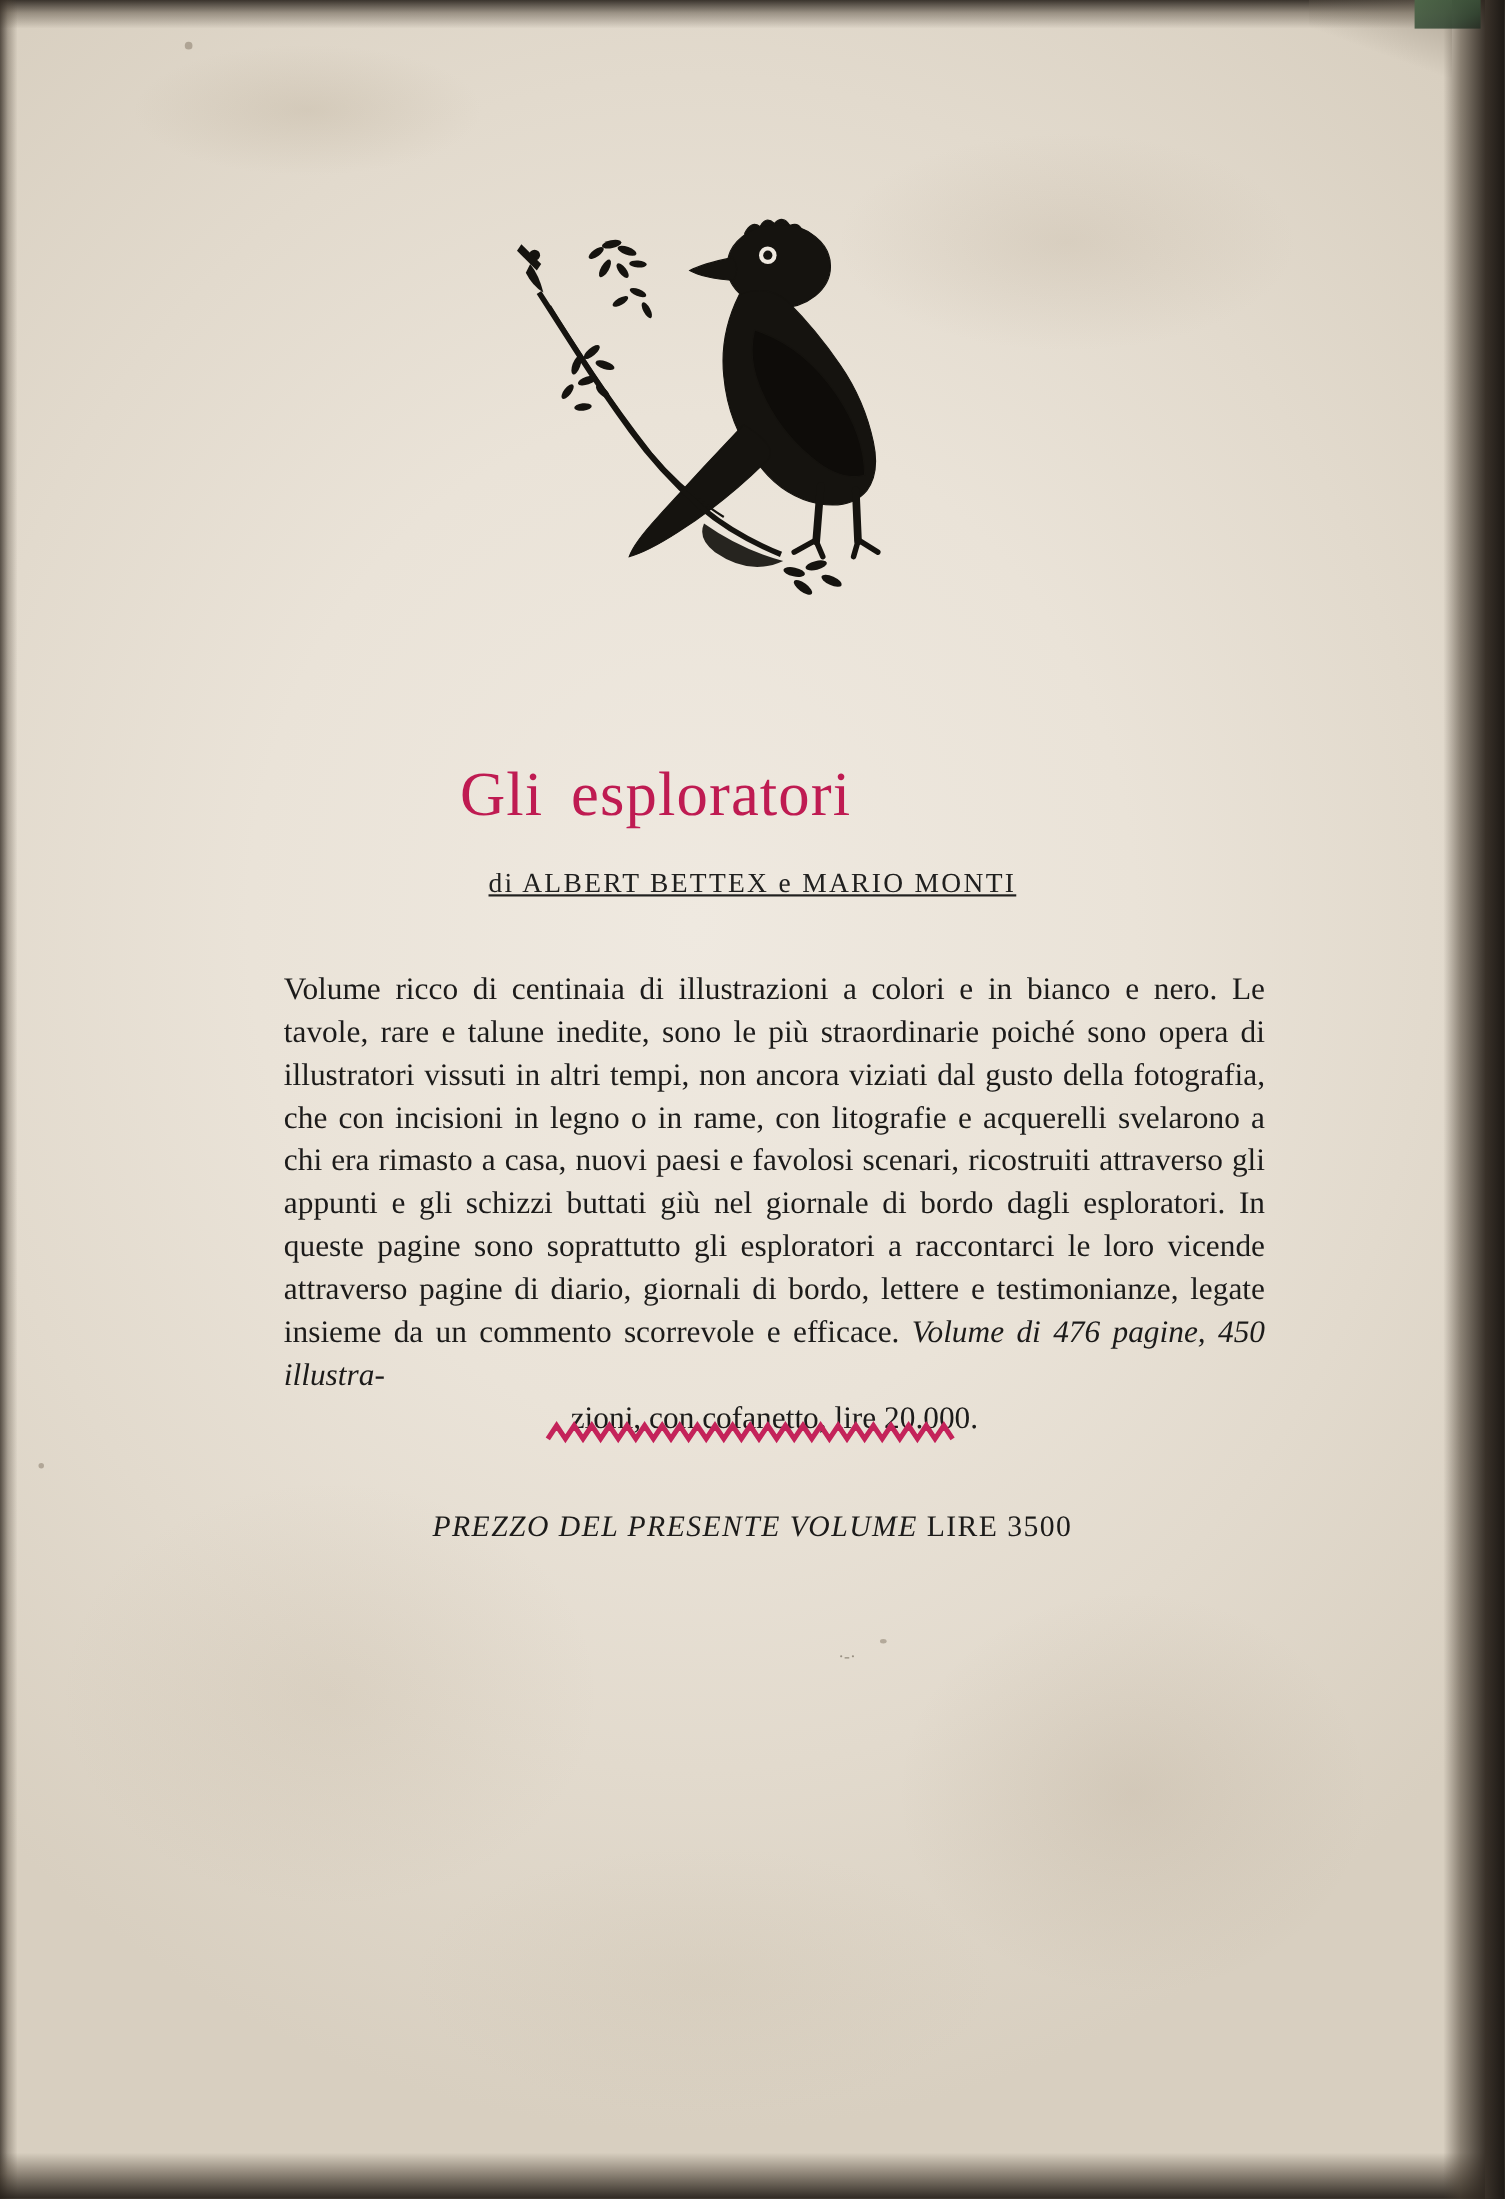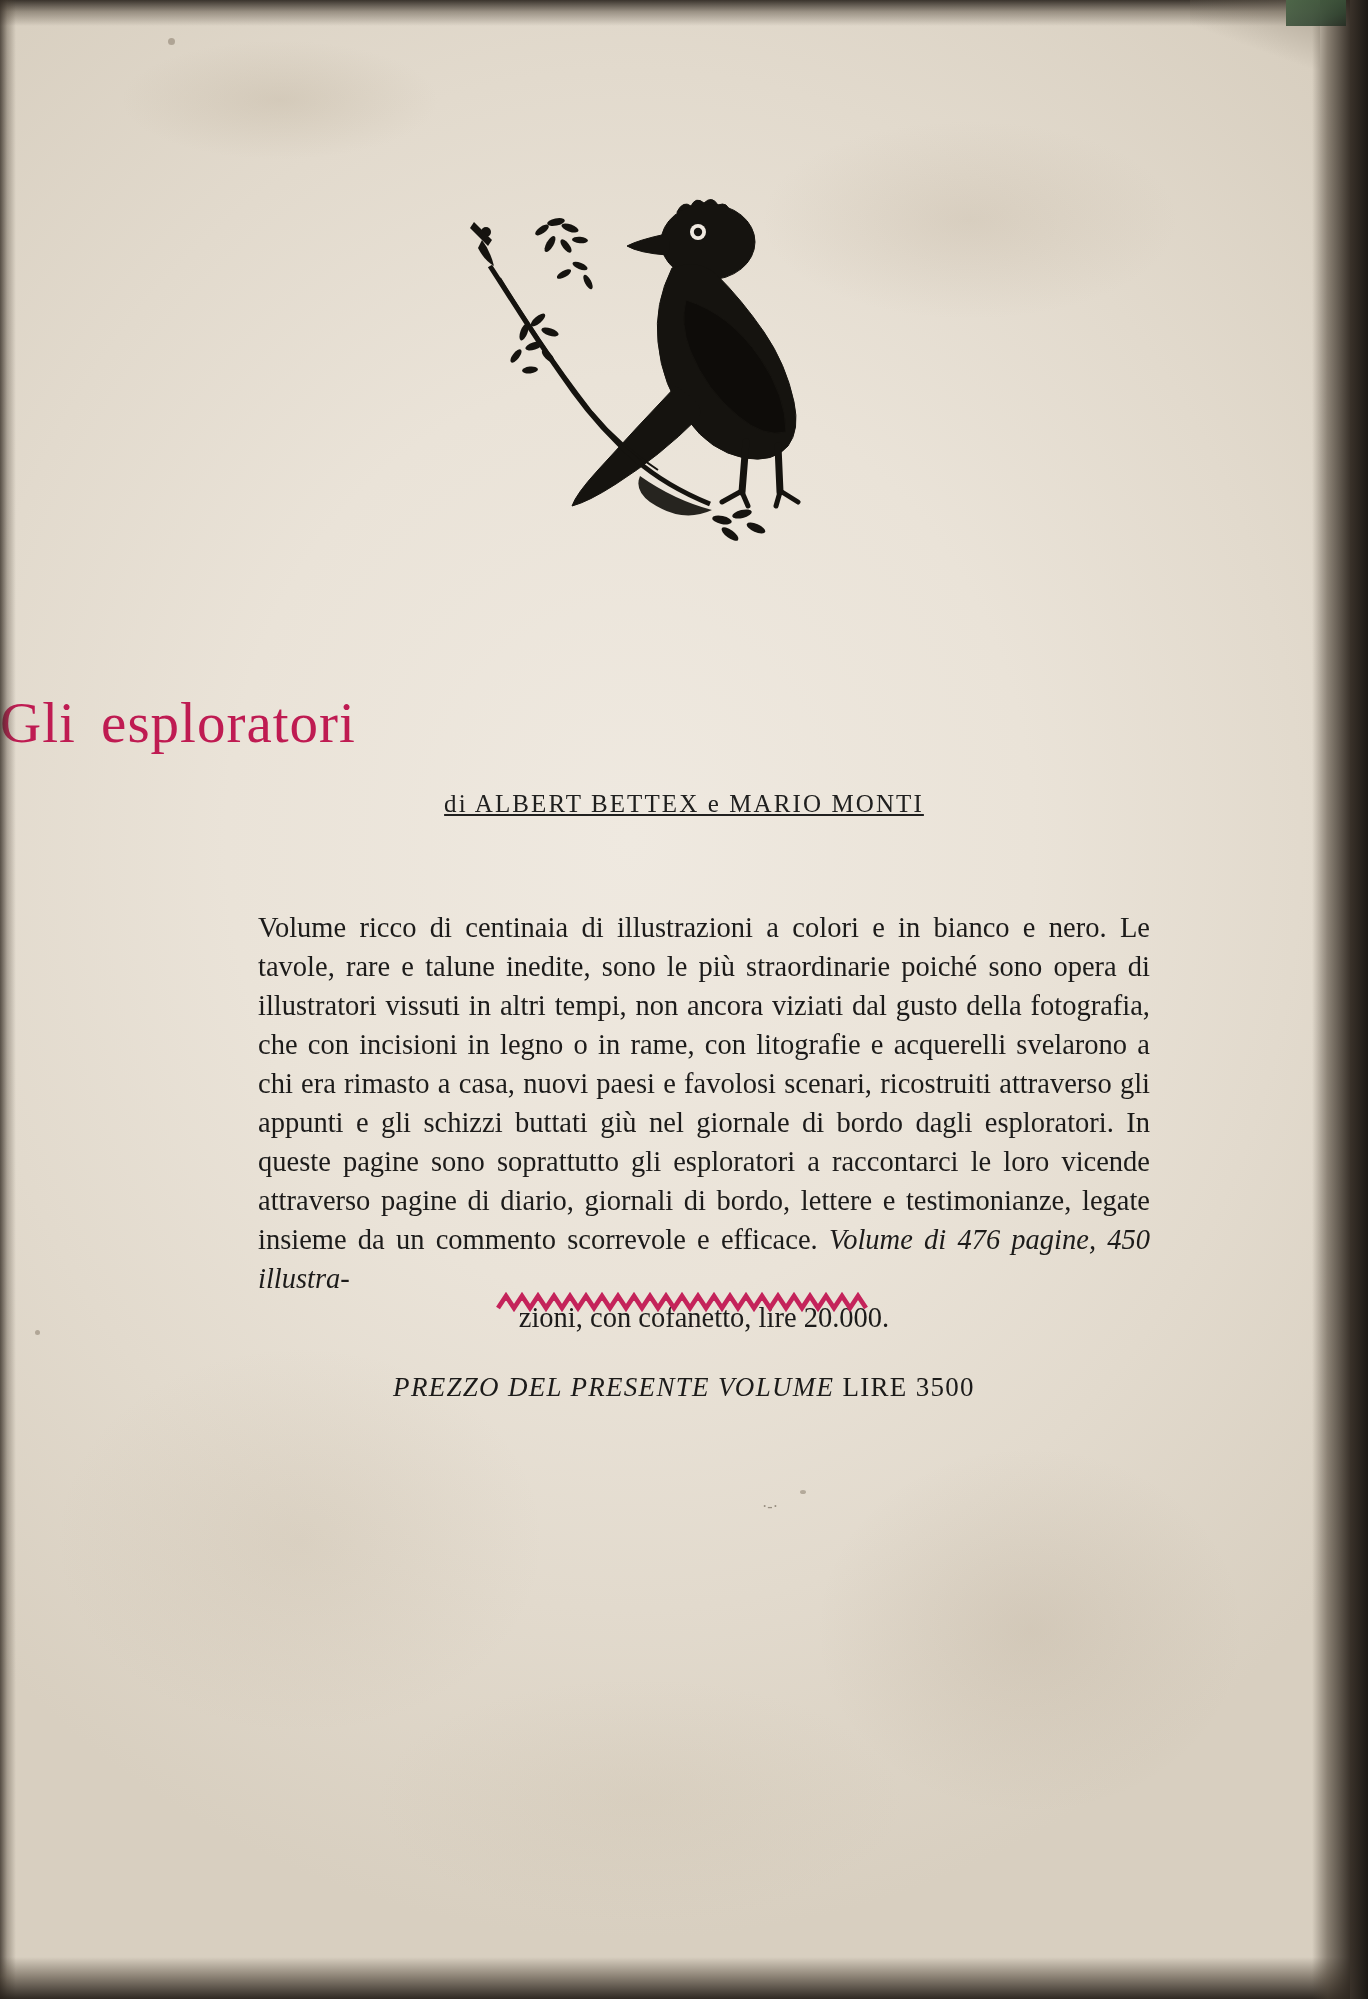--- a/index.html
+++ b/index.html
@@ -96,20 +96,21 @@
     top: 170px;
     width: 420px;
     height: 390px;
   }
   .vignette-figure svg { display: block; width: 100%; height: 100%; }
 
   .title {
     position: absolute;
     left: 0; top: 690px;
     width: 1192px;
+    text-align: center;
     color: #bf1b52;
     font-size: 57px;
     letter-spacing: 1px;
     font-weight: 400;
     word-spacing: 10px;
   }
 
   .byline {
     position: absolute;
     left: 0; top: 790px;
@@ -125,21 +126,20 @@
     position: absolute;
     left: 258px;
     top: 880px;
     width: 892px;
     color: #1c1b1a;
     font-size: 28.5px;
     line-height: 39px;
     text-align: justify;
     text-justify: inter-word;
     hyphens: manual;
-    margin-top: 28px;
   }
   .blurb em { font-style: italic; }
   .blurb .lastline {
     display: block;
     text-align: center;
   }
 
   .squiggle {
     position: absolute;
     left: 0; top: 1290px;

